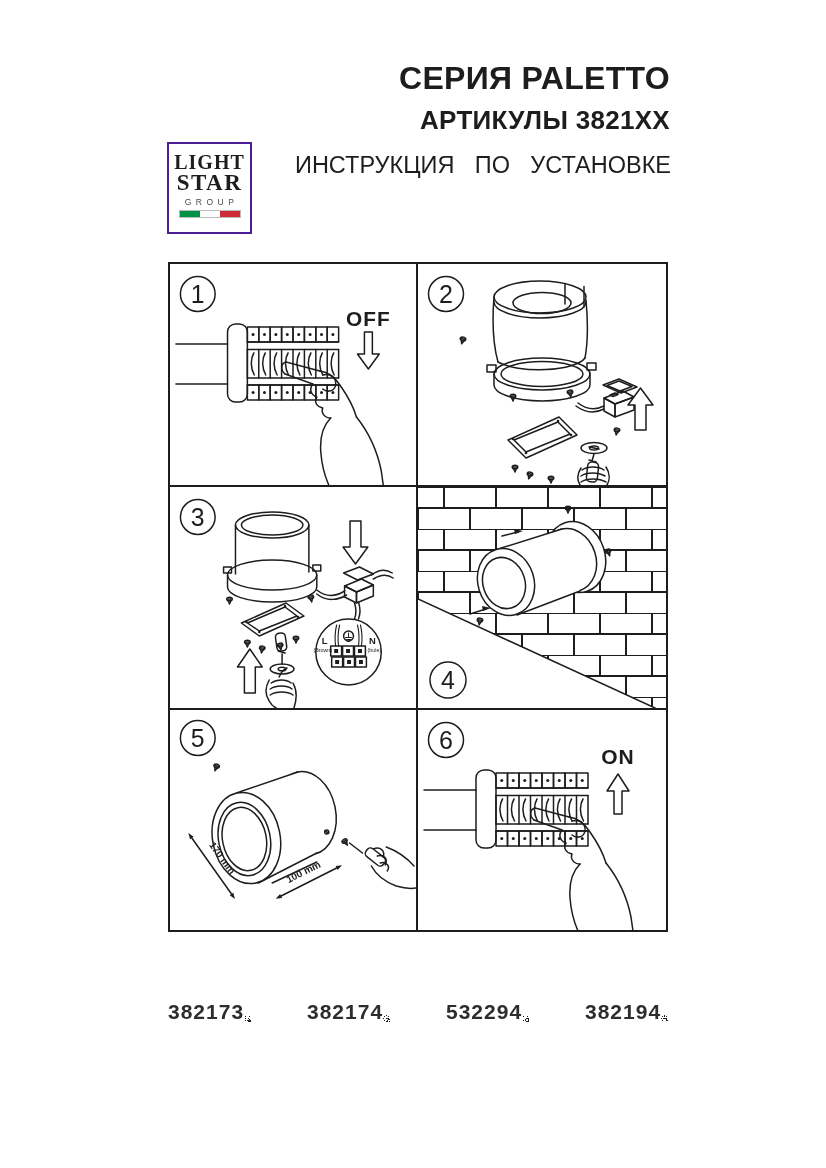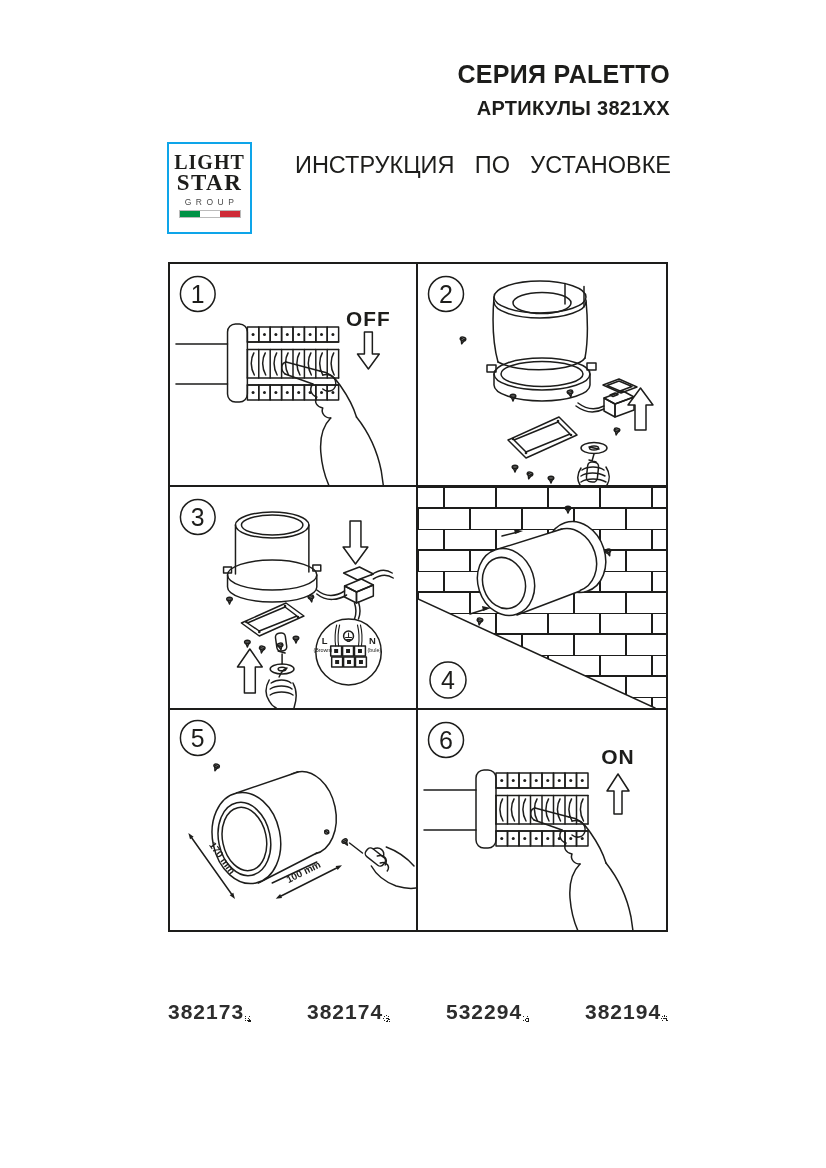--- a/index.html
+++ b/index.html
@@ -1,23 +1,23 @@
 <!DOCTYPE html>
 <html><head>
 <meta charset="utf-8">
 <style>
   html,body{margin:0;padding:0;background:#fff;}
   .page{position:relative;width:826px;height:1168px;background:#fff;overflow:hidden;
         font-family:"Liberation Sans",sans-serif;color:#1d1d1b;}
   
   .hdr{position:absolute;top:60px;right:156px;text-align:right;}
-  .hdr-l1{font-size:25px;font-weight:bold;letter-spacing:.3px;}
-  .hdr-l2{font-size:20px;font-weight:bold;margin-top:8px;letter-spacing:.3px;}
+  .hdr-l1{font-size:32px;font-weight:bold;letter-spacing:.3px;}
+  .hdr-l2{font-size:26px;font-weight:bold;margin-top:8px;letter-spacing:.3px;}
   
-  .logo{position:absolute;left:167px;top:142px;width:85px;height:92px;border:2px solid #0ea5e9;
+  .logo{position:absolute;left:167px;top:142px;width:85px;height:92px;border:2px solid #4c1d95;
         box-sizing:border-box;display:flex;flex-direction:column;align-items:center;padding-top:8px;}
   .logo-w1{font-family:"Liberation Serif",serif;font-weight:bold;font-size:20px;line-height:1;letter-spacing:1px;}
   .logo-w2{font-family:"Liberation Serif",serif;font-weight:bold;font-size:23px;line-height:.95;letter-spacing:1.5px;}
   .logo-w3{font-size:8.5px;letter-spacing:4.5px;color:#4a4a4a;margin-top:3px;padding-left:4px;text-align:center;}
   .logo-flag{width:60px;height:6px;display:flex;margin-top:4px;outline:1px solid #bbb;}
   .logo-flag span{flex:1;}
   
   .title{position:absolute;left:295px;top:152px;width:376px;font-size:23.5px;font-weight:normal;}
   .title div{text-align:justify;text-align-last:justify;}
   .title .t2{margin-top:8px;}

